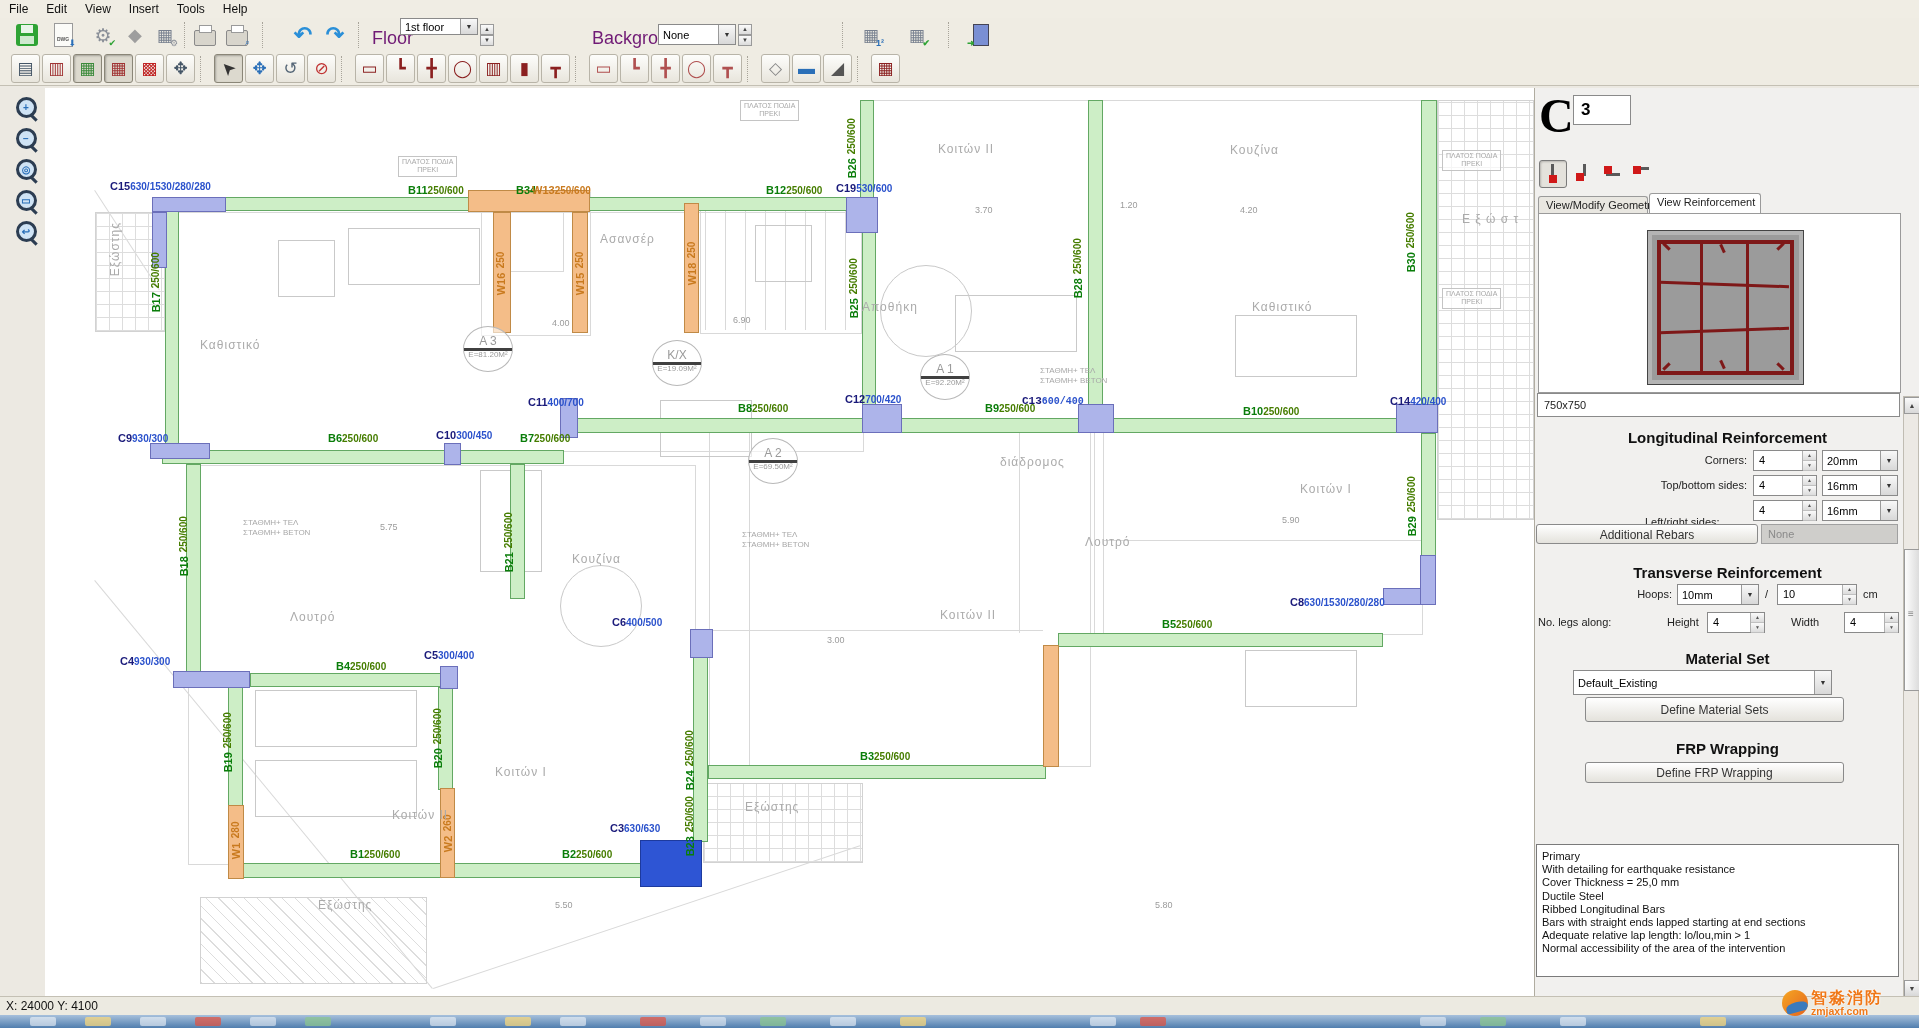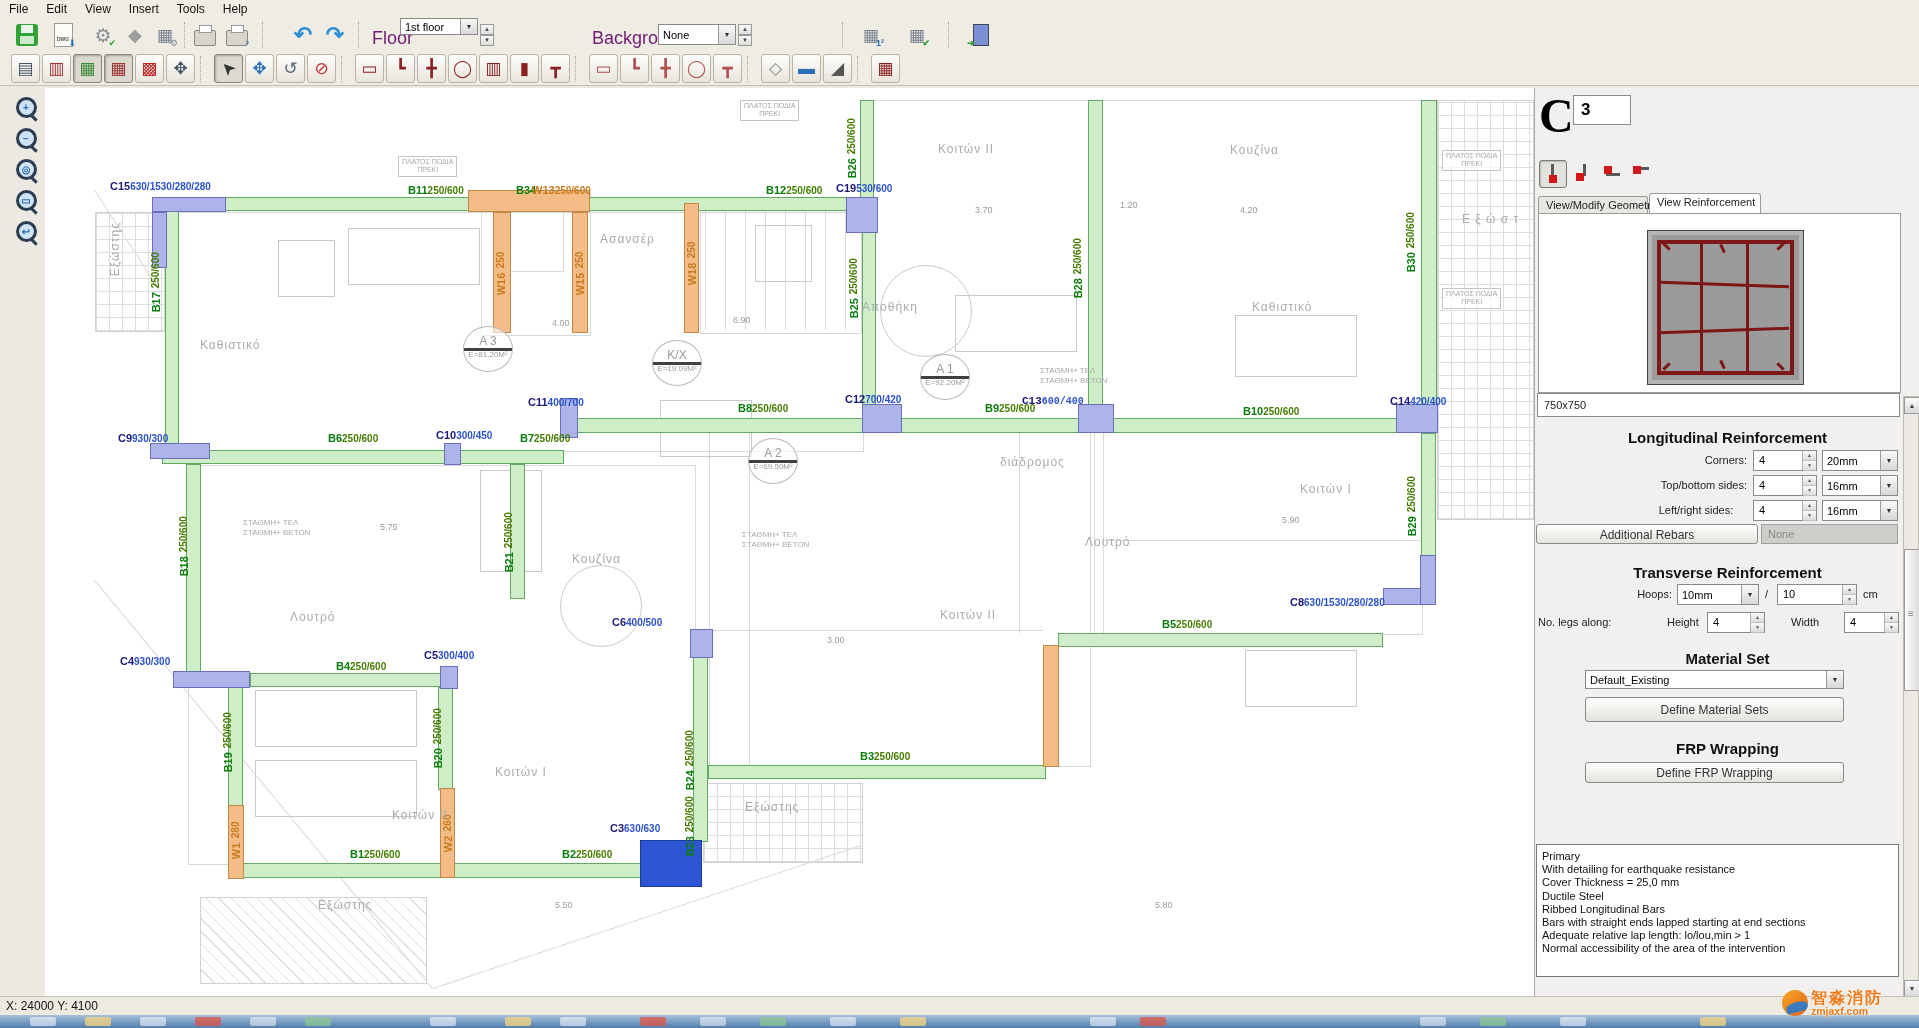--- a/index.html
+++ b/index.html
@@ -531,21 +531,21 @@
       <span class="val">4</span>
       <span class="uds">
         <div>▲</div>
         <div>▼</div>
       </span>
     </div>
   <div class="combo" style="left:287px;top:387px;width:76px;height:21px">
       <span class="txt">16mm</span>
       <span class="arr">▼</span>
     </div>
-  <div class="plabel" style="left:110px;top:416px;width:102px;text-align:center">Left/right sides:</div>
+  <div class="plabel" style="left:110px;top:428px;width:102px;text-align:left">Left/right sides:</div>
   <div class="spinbox" style="left:218px;top:412px;width:64px">
       <span class="val">4</span>
       <span class="uds">
         <div>▲</div>
         <div>▼</div>
       </span>
     </div>
   <div class="combo" style="left:287px;top:412px;width:76px;height:21px">
       <span class="txt">16mm</span>
       <span class="arr">▼</span>
@@ -580,21 +580,21 @@
   <div class="plabel" style="left:256px;top:528px">Width</div>
   <div class="spinbox" style="left:309px;top:524px;width:55px">
       <span class="val">4</span>
       <span class="uds">
         <div>▲</div>
         <div>▼</div>
       </span>
     </div>
 
   <div class="ph" style="top:562px">Material Set</div>
-  <div class="combo" style="left:50px;top:582px;width:259px;height:19px">
+  <div class="combo" style="left:38px;top:582px;width:259px;height:25px">
       <span class="txt">Default_Existing</span>
       <span class="arr">▼</span>
     </div>
   <div class="btn" style="left:50px;top:609px;width:259px;height:25px;padding-top:5px">Define Material Sets</div>
 
   <div class="ph" style="top:652px">FRP Wrapping</div>
   <div class="btn" style="left:50px;top:674px;width:259px;height:21px;padding-top:3px">Define FRP Wrapping</div>
 
   <div class="advtxt" id="advtxt">
       <div>Primary</div>

